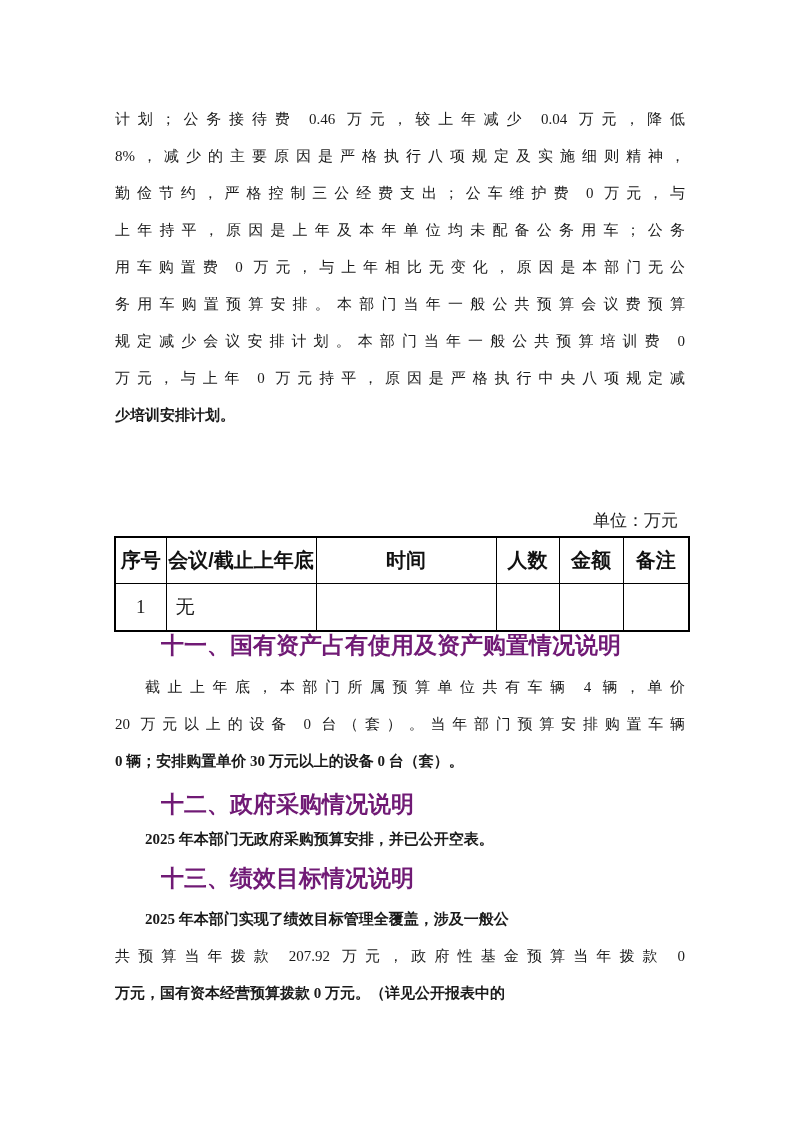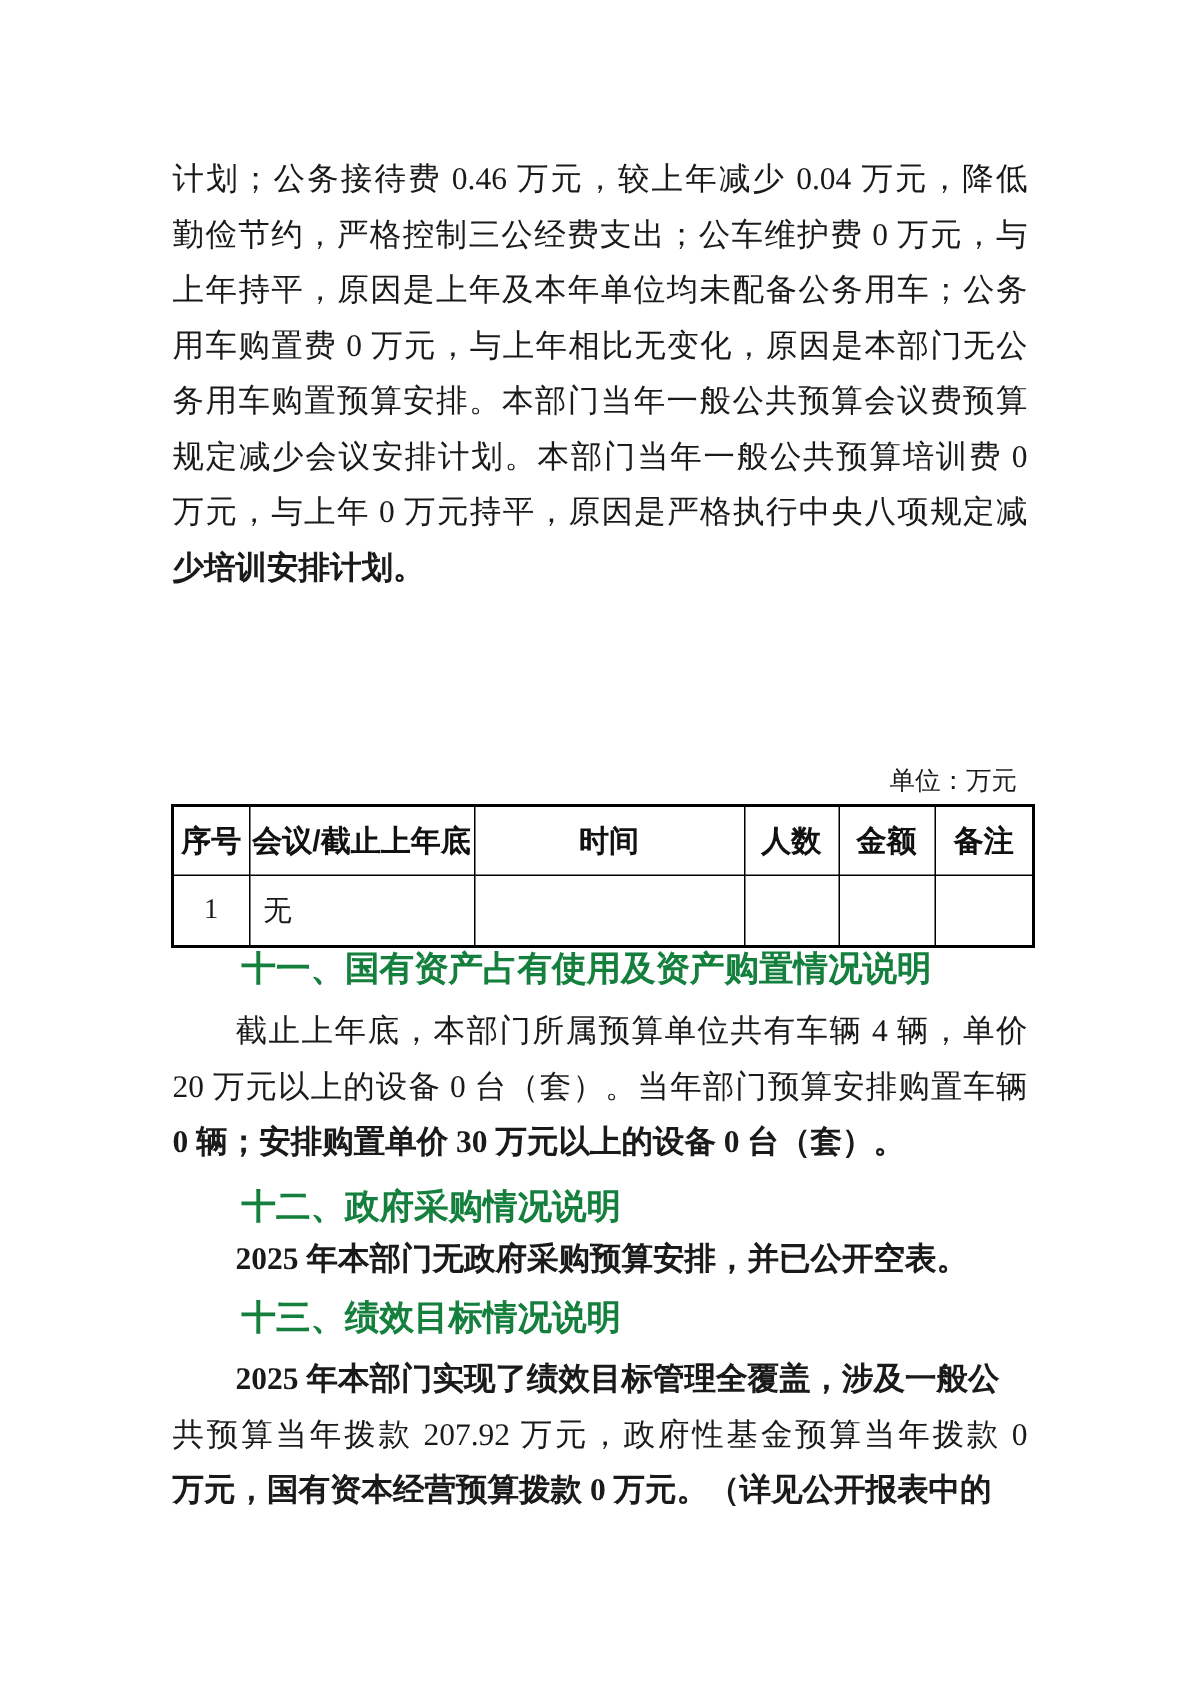--- a/index.html
+++ b/index.html
@@ -7,21 +7,21 @@
     position:relative;
     width:793px;height:1122px;
     background:#ffffff;
     font-family:"Liberation Serif","DejaVu Serif",serif;
     color:#1a1a1a;
     overflow:hidden;
   }
   .para{
     position:absolute;
     left:115px;width:570px;
-    font-size:21px;
+    font-size:15px;
     line-height:37px;
   }
   .line{width:100%;}
   .jl{text-align:justify;text-align-last:justify;}
   .lastline{text-align:left;font-weight:bold;}
   .ind{text-indent:2em;}
   .doc-title{
     position:absolute;
     top:459px;left:0;width:793px;
     text-align:center;
@@ -67,30 +67,31 @@
   }
   .detail-table td.cell-name{text-align:left;padding-left:9px;}
   .sec-heading{
     position:absolute;
     left:115px;width:570px;
     padding-left:0;
     text-indent:2em;
     font-family:"Liberation Sans","DejaVu Sans",sans-serif;
     font-weight:bold;
     font-size:23px;line-height:37px;
-    color:#15803d;
+    color:#701a75;
   }
 </style>
 </head>
 <body>
 
 <div class="page">
 
   <div class="para" style="top:101px">
     <div class="line jl">计划；公务接待费 0.46 万元，较上年减少 0.04 万元，降低</div>
+    <div class="line jl">8%，减少的主要原因是严格执行八项规定及实施细则精神，</div>
     <div class="line jl">勤俭节约，严格控制三公经费支出；公车维护费 0 万元，与</div>
     <div class="line jl">上年持平，原因是上年及本年单位均未配备公务用车；公务</div>
     <div class="line jl">用车购置费 0 万元，与上年相比无变化，原因是本部门无公</div>
     <div class="line jl">务用车购置预算安排。本部门当年一般公共预算会议费预算</div>
     <div class="line jl">规定减少会议安排计划。本部门当年一般公共预算培训费 0</div>
     <div class="line jl">万元，与上年 0 万元持平，原因是严格执行中央八项规定减</div>
     <div class="line lastline">少培训安排计划。</div>
   </div>
 
 

